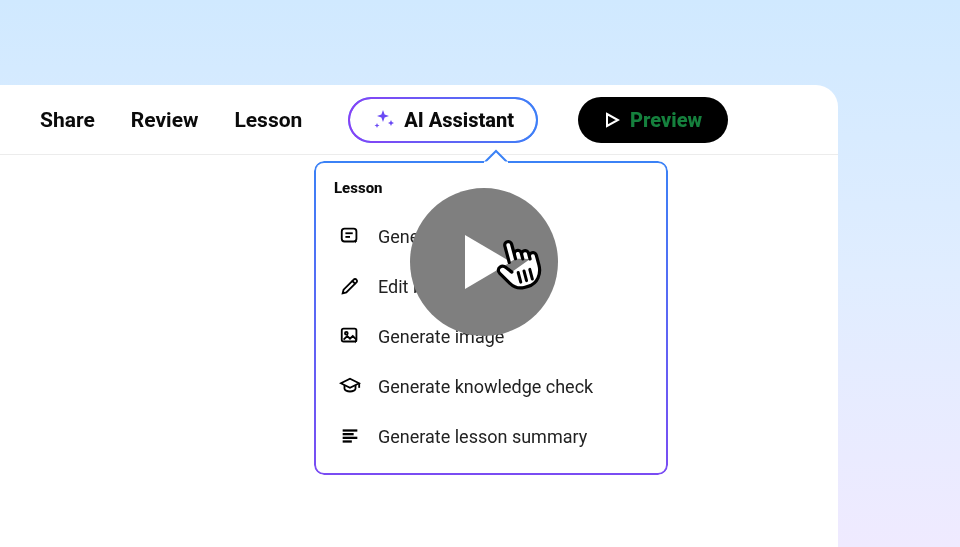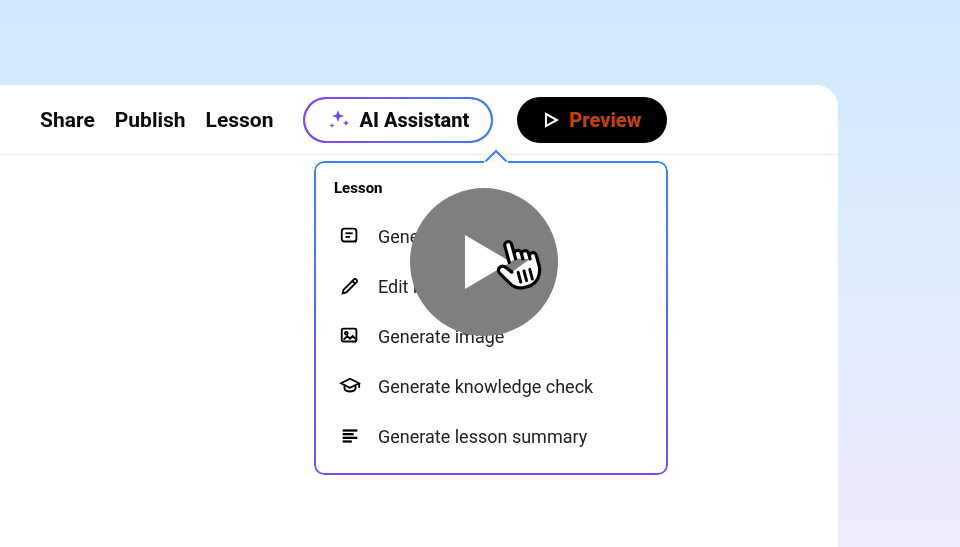--- a/index.html
+++ b/index.html
@@ -18,21 +18,21 @@
     width: 838px;
     background: #fff;
     border-radius: 0 22px 0 0;
     padding-bottom: 600px;
   }
   .top-bar {
     display: flex;
     align-items: center;
     height: 70px;
     padding: 0 30px 0 40px;
-    gap: 20px;
+    gap: 36px;
     border-bottom: 1px solid #ececec;
   }
   .top-link {
     font-size: 21px;
     font-weight: 700;
     color: #0b0b0b;
     cursor: pointer;
   }
   .ai-btn {
     display: flex;
@@ -62,21 +62,21 @@
   .ai-sparkle { color: #6a4af4; display: flex; }
   .ai-label { font-size: 20px; font-weight: 800; color: #0b0b0b; }
   .preview-btn {
     display: flex;
     align-items: center;
     gap: 10px;
     height: 46px;
     padding: 0 26px;
     border-radius: 999px;
     background: #000;
-    color: #c2410c;
+    color: #15803d;
     font-size: 20px;
     font-weight: 800;
     cursor: pointer;
     margin-left: 4px;
   }
   .preview-btn svg { display:block; }
   .dropdown {
     position: absolute;
     top: 76px;
     left: 314px;
@@ -146,21 +146,21 @@
   }
   .cursor-pointer svg { display:block; }
 </style>
 </head>
 <body>
 
 <div class="app-window">
 
   <div class="top-bar">
     <div class="top-link">Share</div>
-    <div class="top-link">Publish</div>
+    <div class="top-link">Review</div>
     <div class="top-link">Lesson</div>
 
     <div class="ai-btn">
       <span class="ai-sparkle">
         <svg width="24" height="24" viewBox="0 0 24 24" fill="currentColor">
           <path d="M11 2l1.6 4.4L17 8l-4.4 1.6L11 14l-1.6-4.4L5 8l4.4-1.6L11 2z"></path>
           <path d="M19 12l.9 2.1L22 15l-2.1.9L19 18l-.9-2.1L16 15l2.1-.9L19 12z"></path>
           <path d="M5 15l.7 1.8L7.5 17.5l-1.8.7L5 20l-.7-1.8L2.5 17.5l1.8-.7L5 15z"></path>
         </svg>
       </span>

